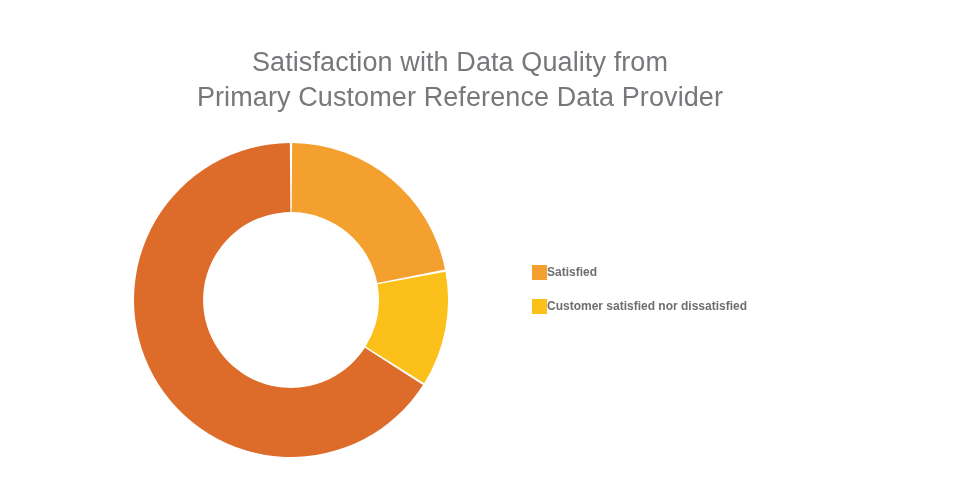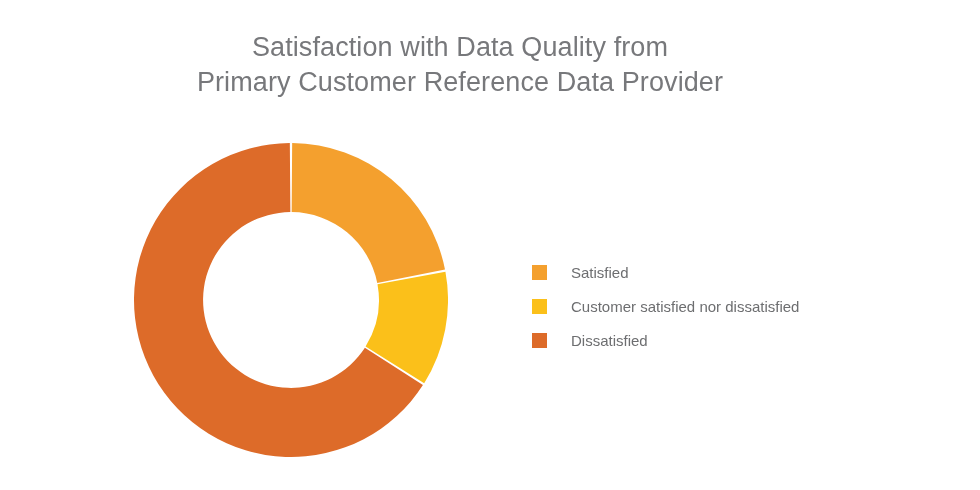--- a/index.html
+++ b/index.html
@@ -20,21 +20,21 @@
     position: absolute;
     left: 0; top: 0;
     width: 980px;
     height: 490px;
   }
 
   
   #chart-title {
     position: absolute;
     left: 0;
-    top: 30px;
+    top: 45px;
     width: 920px;
     text-align: center;
     color: #77787b;
     font-size: 27px;
     font-weight: 400;
     line-height: 35px;
     letter-spacing: 0.1px;
     white-space: pre;
   }
 
@@ -85,24 +85,23 @@
     display: flex;
     align-items: center;
     height: 34px;
   }
   .legend-swatch {
     width: 15px;
     height: 15px;
     flex: 0 0 15px;
   }
   .legend-label {
-    margin-left: 24px;
     color: #6d6e70;
-    font-size: 15px;
-    font-weight: 400;
+    font-size: 12px;
+    font-weight: 700;
     white-space: nowrap;
   }
 </style>
 </head>
 <body>
 
 <div id="chart-root">
 
   <div id="chart-title"><span>Satisfaction with Data Quality from</span>
 <span>Primary Customer Reference Data Provider</span></div>
@@ -134,20 +133,16 @@
     <div class="legend-row">
       <span class="legend-swatch" style="background: rgb(244, 160, 46);"></span>
       <span class="legend-label">Satisfied</span>
     </div>
 
     <div class="legend-row">
       <span class="legend-swatch" style="background: rgb(251, 192, 26);"></span>
       <span class="legend-label">Customer satisfied nor dissatisfied</span>
     </div>
 
-    <div class="legend-row">
-      <span class="legend-swatch" style="background: rgb(221, 107, 41);"></span>
-      <span class="legend-label">Dissatisfied</span>
-    </div>
 
   </div>
 
 </div>
 
 </body></html>

